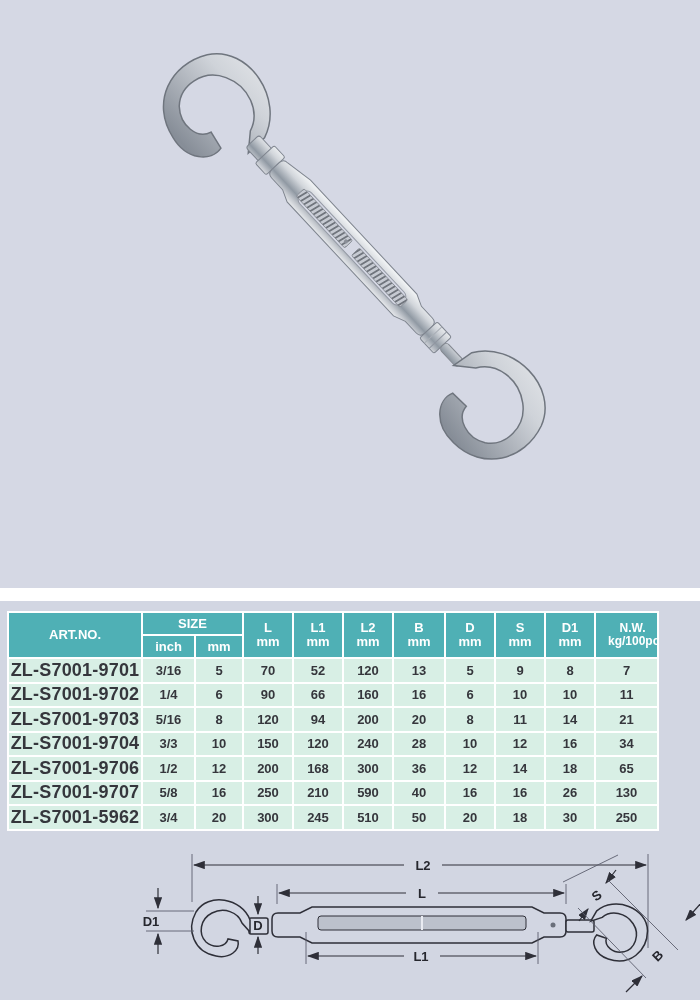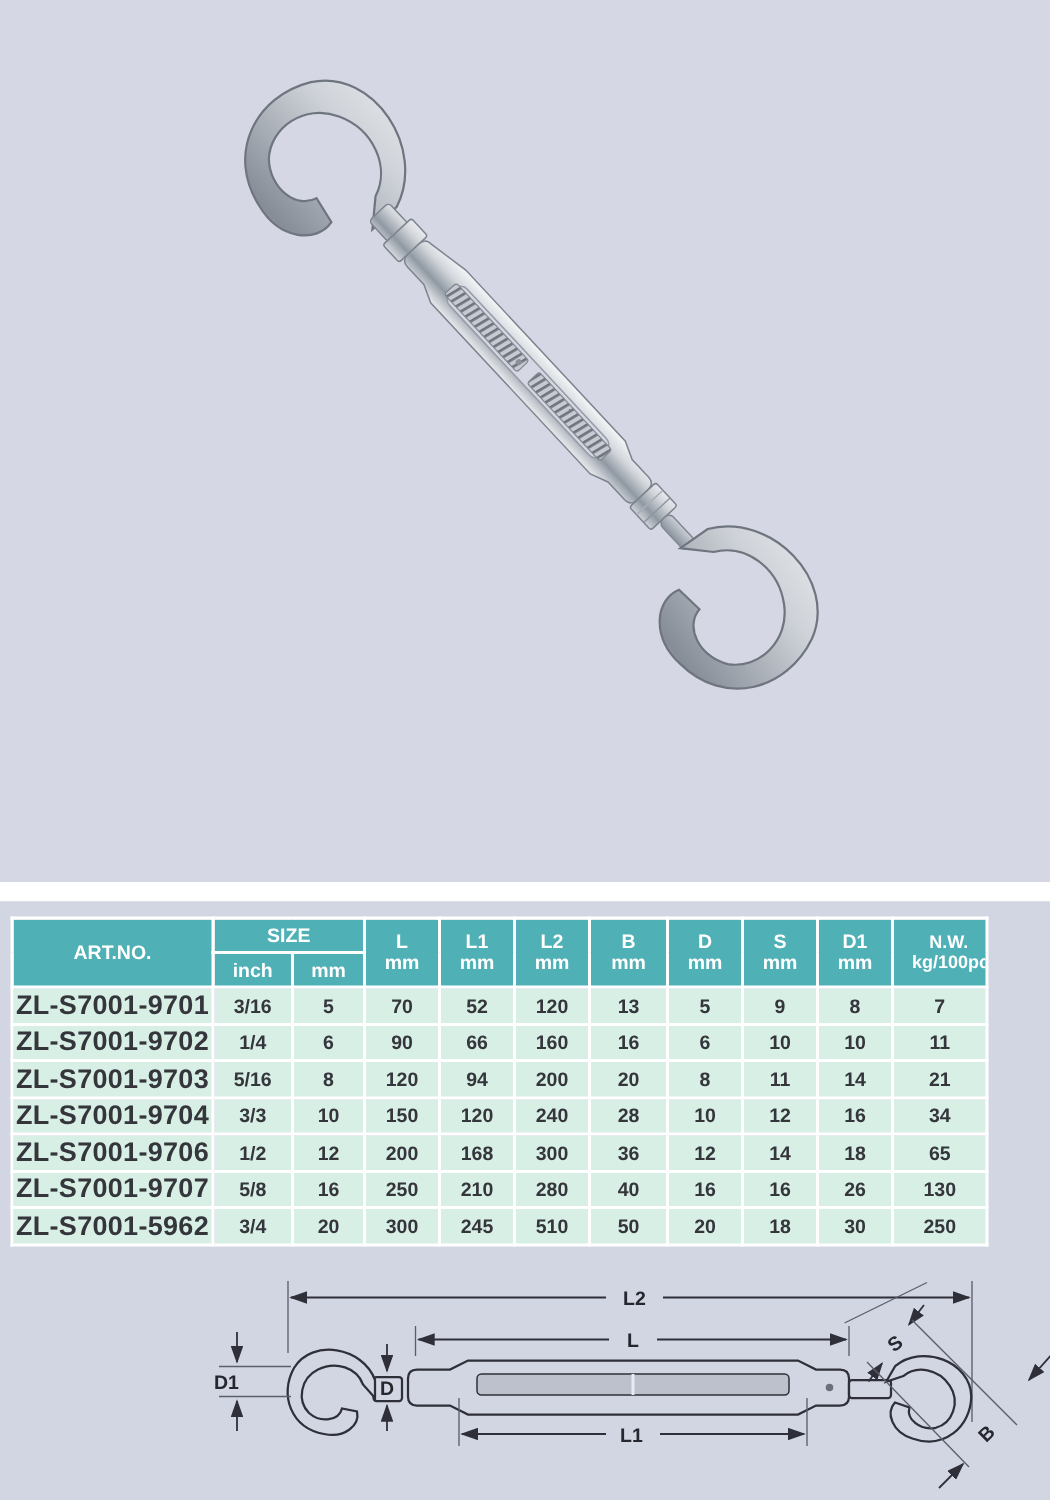--- a/index.html
+++ b/index.html
@@ -208,21 +208,21 @@
         <td>14</td>
         <td>18</td>
         <td>65</td>
       </tr>
           <tr>
         <td class="artno">ZL-S7001-9707</td>
         <td>5/8</td>
         <td>16</td>
         <td>250</td>
         <td>210</td>
-        <td>280</td>
+        <td>590</td>
         <td>40</td>
         <td>16</td>
         <td>16</td>
         <td>26</td>
         <td>130</td>
       </tr>
           <tr>
         <td class="artno">ZL-S7001-5962</td>
         <td>3/4</td>
         <td>20</td>

